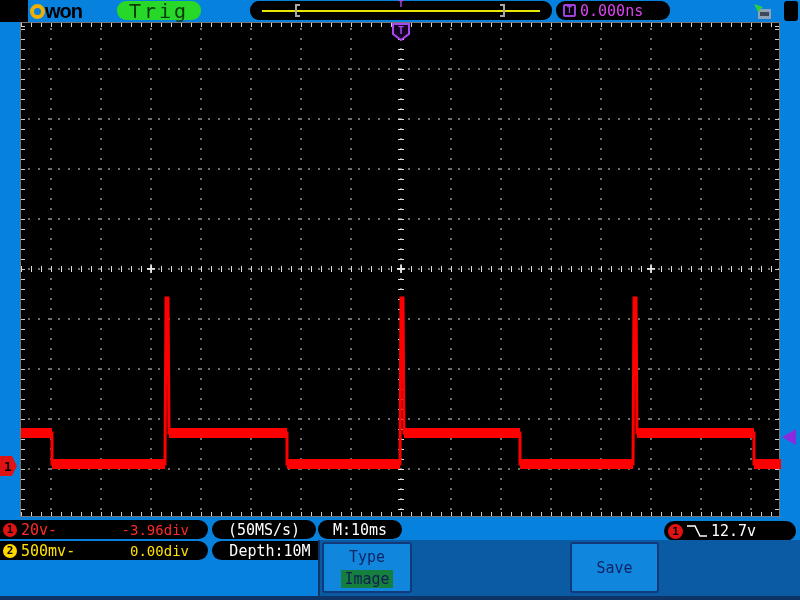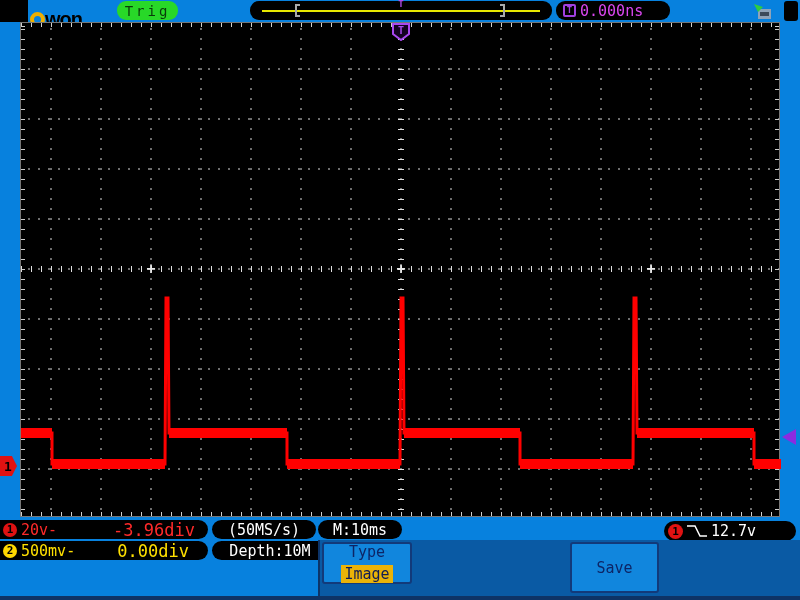--- a/index.html
+++ b/index.html
@@ -6,26 +6,26 @@
   body { margin: 0; background: #222; }
   .screen {
     position: relative; width: 800px; height: 600px; overflow: hidden;
     background: #0781de;
     font-family: "DejaVu Sans Mono", "Liberation Mono", monospace;
   }
   .abs { position: absolute; }
 
   
   .corner-tl { left:0; top:0; width:28px; height:22px; background:#000; }
-  .logo { left:30px; top:9px; height:20px; display:flex; align-items:center; }
+  .logo { left:30px; top:1px; height:20px; display:flex; align-items:center; }
   .logo-ring { width:15px; height:15px; border:4px solid #eeaf00; border-radius:50%; }
   .logo-text { color:#000; font-family:"Liberation Sans",sans-serif; font-weight:800;
                font-size:20px; line-height:18px; letter-spacing:-1px; }
-  .trig-pill { left:117px; top:1px; width:61px; height:19px; border-radius:9px;
-               background:#28d828; color:#0a3a0a; font-size:14px; letter-spacing:3px;
+  .trig-pill { left:117px; top:1px; width:84px; height:19px; border-radius:9px;
+               background:#28d828; color:#0a3a0a; font-size:20px; letter-spacing:3px;
                display:flex; align-items:center; justify-content:center; }
   .record-bar { left:250px; top:1px; width:302px; height:19px; border-radius:9px; background:#000; }
   .record-line { position:absolute; left:12px; right:12px; top:9px; height:2px; background:#e8e800; }
   .bracket { position:absolute; top:3px; width:5px; height:13px; }
   .bracket.l { left:45px; border-left:2px solid #aaa; border-top:2px solid #aaa; border-bottom:2px solid #aaa; }
   .bracket.r { left:250px; border-right:2px solid #aaa; border-top:2px solid #aaa; border-bottom:2px solid #aaa; }
   .record-t { position:absolute; left:50%; transform:translateX(-50%); top:-2px;
               color:#b44df0; font-size:9px; font-weight:bold; }
   .time-pill { left:556px; top:1px; width:114px; height:19px; border-radius:9px; background:#000;
                display:flex; align-items:center; gap:4px; padding-left:7px; }
@@ -76,42 +76,42 @@
 
   
   .pill { position:absolute; background:#000; display:flex; align-items:center; }
   .p-ch1 { left:0; top:520px; width:208px; height:19px; border-radius:0 10px 10px 0; padding-left:3px; }
   .p-ch2 { left:0; top:541px; width:208px; height:19px; border-radius:0 10px 10px 0; padding-left:3px; }
   .chip { width:14px; height:14px; border-radius:50%; color:#000; font-size:11px; font-weight:bold;
           display:flex; align-items:center; justify-content:center; flex:0 0 auto; }
   .chip.red { background:#e01212; }
   .chip.yellow { background:#ffd800; }
   .ch-scale { font-size:15px; margin-left:4px; width:92px; }
-  .ch-pos { font-size:17px; width:76px; text-align:right; }
+  .ch-pos { font-size:14px; width:76px; text-align:right; }
   .red-t { color:#ff2a2a; } .yel-t { color:#ffe000; }
   .p-rate { left:212px; top:520px; width:104px; height:19px; border-radius:10px;
             justify-content:center; color:#fff; font-size:15px; }
   .p-depth { left:212px; top:541px; width:116px; height:19px; border-radius:10px;
              justify-content:center; color:#fff; font-size:15px; }
   .p-time { left:318px; top:520px; width:84px; height:19px; border-radius:10px;
             justify-content:center; color:#fff; font-size:15px; }
   .p-trig { left:664px; top:521px; width:132px; height:20px; border-radius:10px; padding-left:4px; gap:2px; }
   .p-trig .chip { width:15px; height:15px; }
   .trig-level { color:#fff; font-size:15px; }
 
   
   .menu-strip { left:318px; top:540px; width:482px; height:57px; background:#0a5aa4;
                 border-left:2px solid #0c3468; }
   .bottom-edge { left:0; right:0; bottom:0; height:4px; background:#0e3366; }
   .btn { position:absolute; background:#1186dd; border:2px solid #123a7a; border-radius:3px;
          color:#0d2566; font-size:15px; display:flex; flex-direction:column;
          align-items:center; justify-content:center; gap:4px; cursor:pointer; }
-  .btn-type { left:322px; top:542px; width:90px; height:42px; }
+  .btn-type { left:322px; top:542px; width:90px; height:51px; }
   .btn-save { left:570px; top:542px; width:89px; height:51px; }
-  .sel-value { background:#eab308; color:#111c55; padding:0 3px; }
+  .sel-value { background:#15803d; color:#111c55; padding:0 3px; }
 </style>
 </head>
 <body>
 
 <div class="screen">
 
   <div class="abs corner-tl"></div>
   <div class="abs logo">
     <span class="logo-ring"></span>
     <span class="logo-text">won</span>

